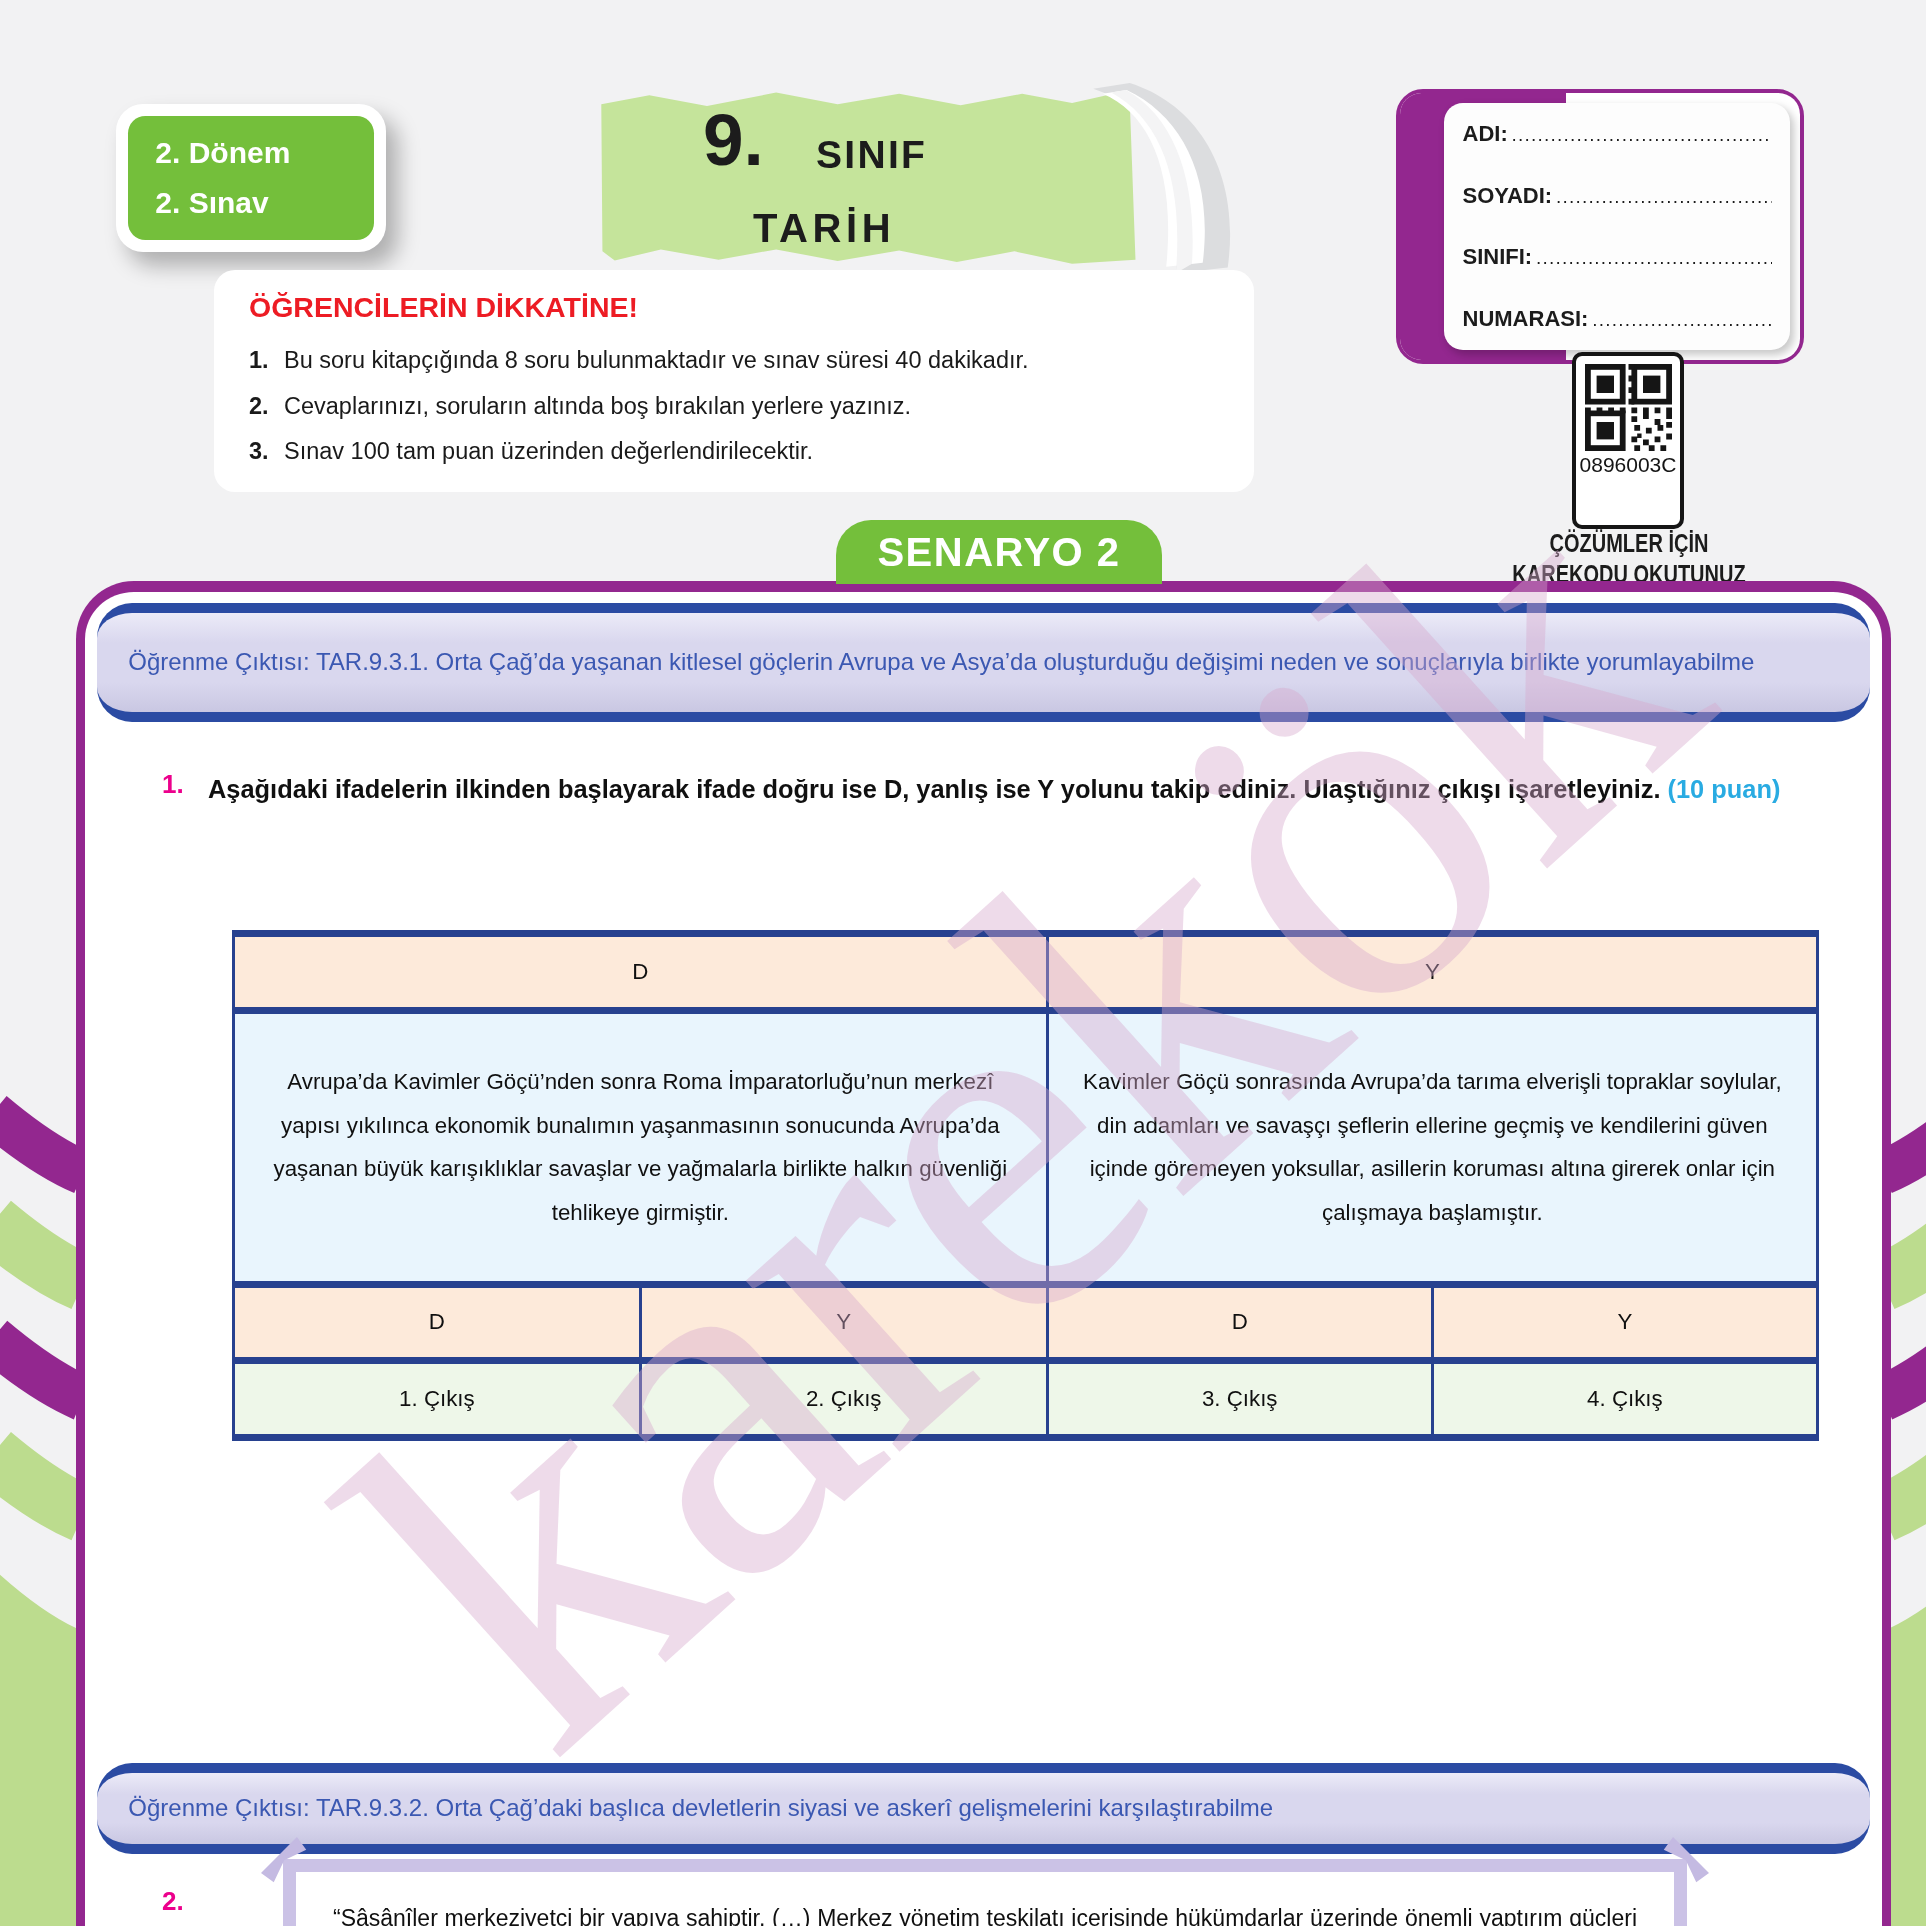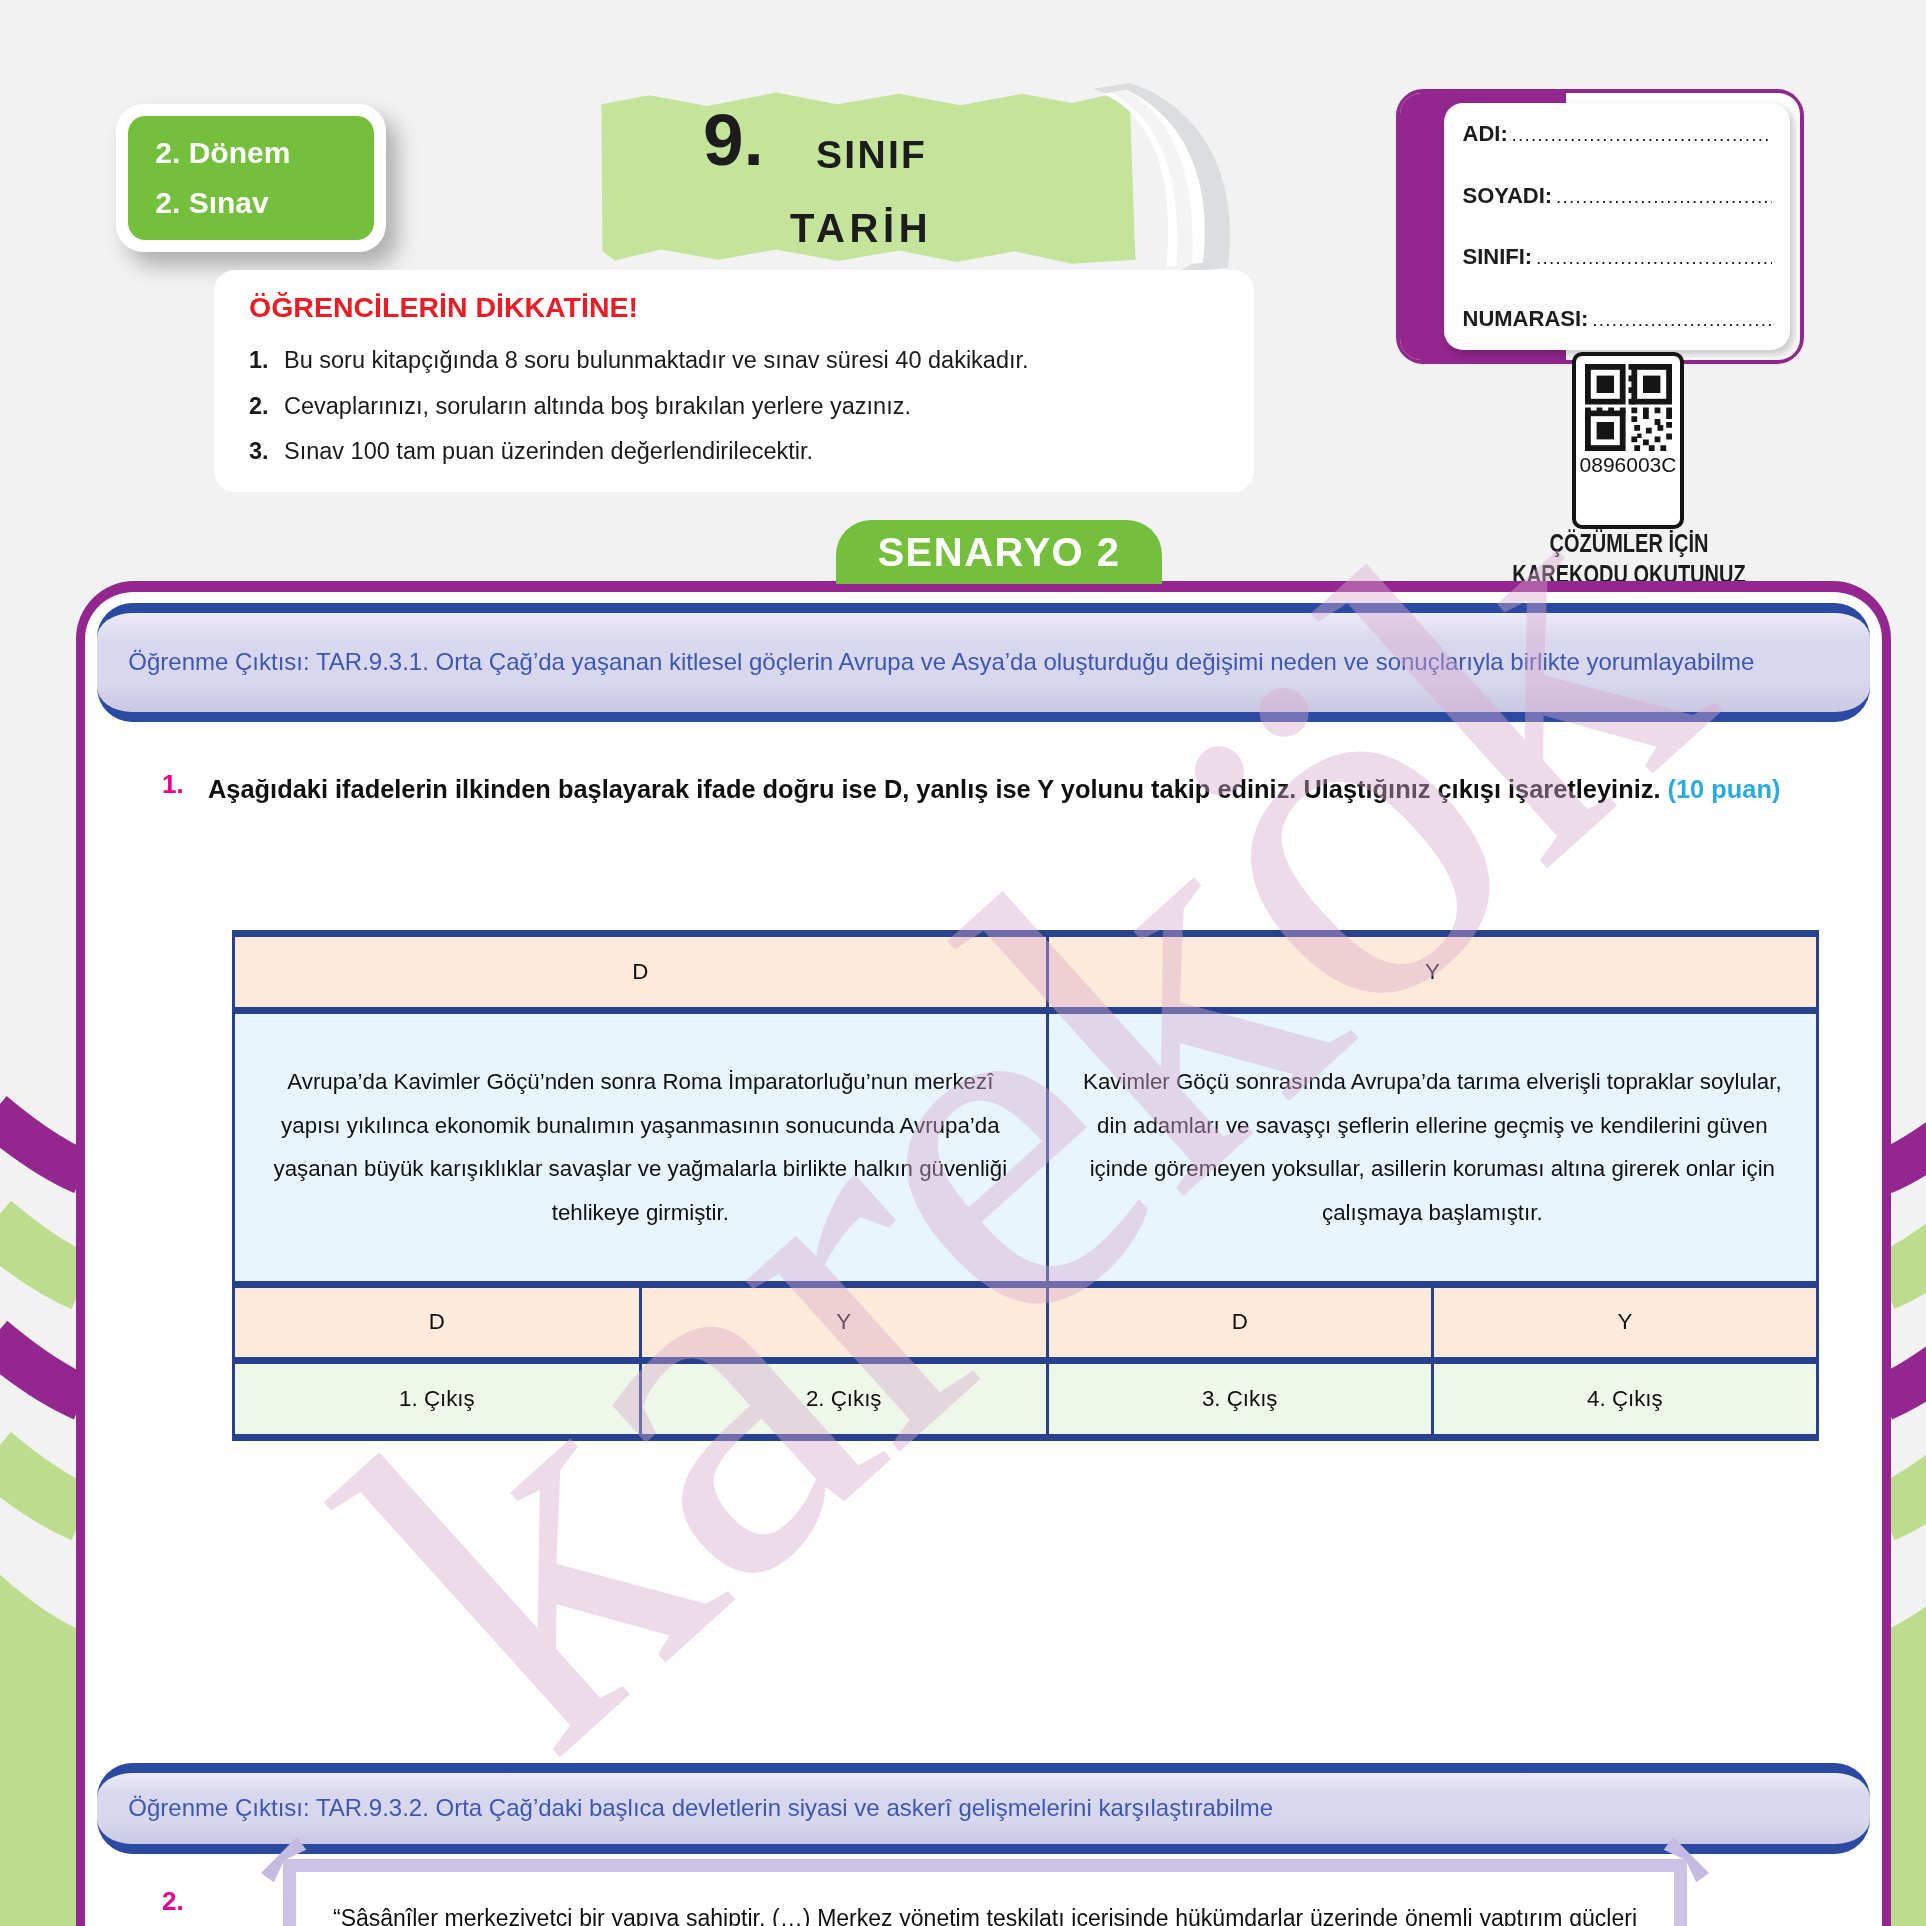--- a/index.html
+++ b/index.html
@@ -17,21 +17,21 @@
   .badge-inner{position:absolute;left:12.3px;top:12.3px;right:12.3px;bottom:12.3px;background:#74bf3b;
          border-radius:17.3px;display:flex;flex-direction:column;justify-content:space-around;
          padding:11.6px 0 11.6px 27px;box-sizing:border-box;}
   .badge-inner span{color:#fff;font-weight:bold;font-size:30px;line-height:1;}
 
   
   .banner{left:591px;top:83px;width:647px;height:196px;}
   .banner svg{position:absolute;left:0;top:0;}
   .banner-grade{position:absolute;left:112px;top:15.4px;font-size:73px;font-weight:bold;color:#1c1c1c;}
   .banner-level{position:absolute;left:225px;top:50px;font-size:39px;font-weight:bold;letter-spacing:2.3px;color:#1c1c1c;}
-  .banner-subject{position:absolute;left:162px;top:123px;font-size:40px;font-weight:bold;letter-spacing:4.6px;color:#1c1c1c;margin-left:37px;}
+  .banner-subject{position:absolute;left:162px;top:123px;font-size:40px;font-weight:bold;letter-spacing:4.6px;color:#1c1c1c;}
 
   
   .student{left:1396px;top:89px;width:408px;height:275px;background:#93278f;border:4.6px solid #93278f;
            border-radius:27px;box-sizing:border-box;}
   .student-white{position:absolute;left:0;top:0;right:0;bottom:0;background:#fff;border-radius:21.6px;
            margin-left:0;}
   .student-band{position:absolute;left:0;top:0;bottom:0;width:166px;background:#93278f;border-radius:21.6px 0 0 21.6px;}
   .student-card{position:absolute;left:44px;top:10px;right:10px;bottom:10px;background:#fdfdfd;border-radius:19px;
            box-shadow:3.9px 4.6px 8.5px rgba(0,0,0,.22);
            display:flex;flex-direction:column;justify-content:space-around;padding:10.8px 18.5px;box-sizing:border-box;gap:20px;}

